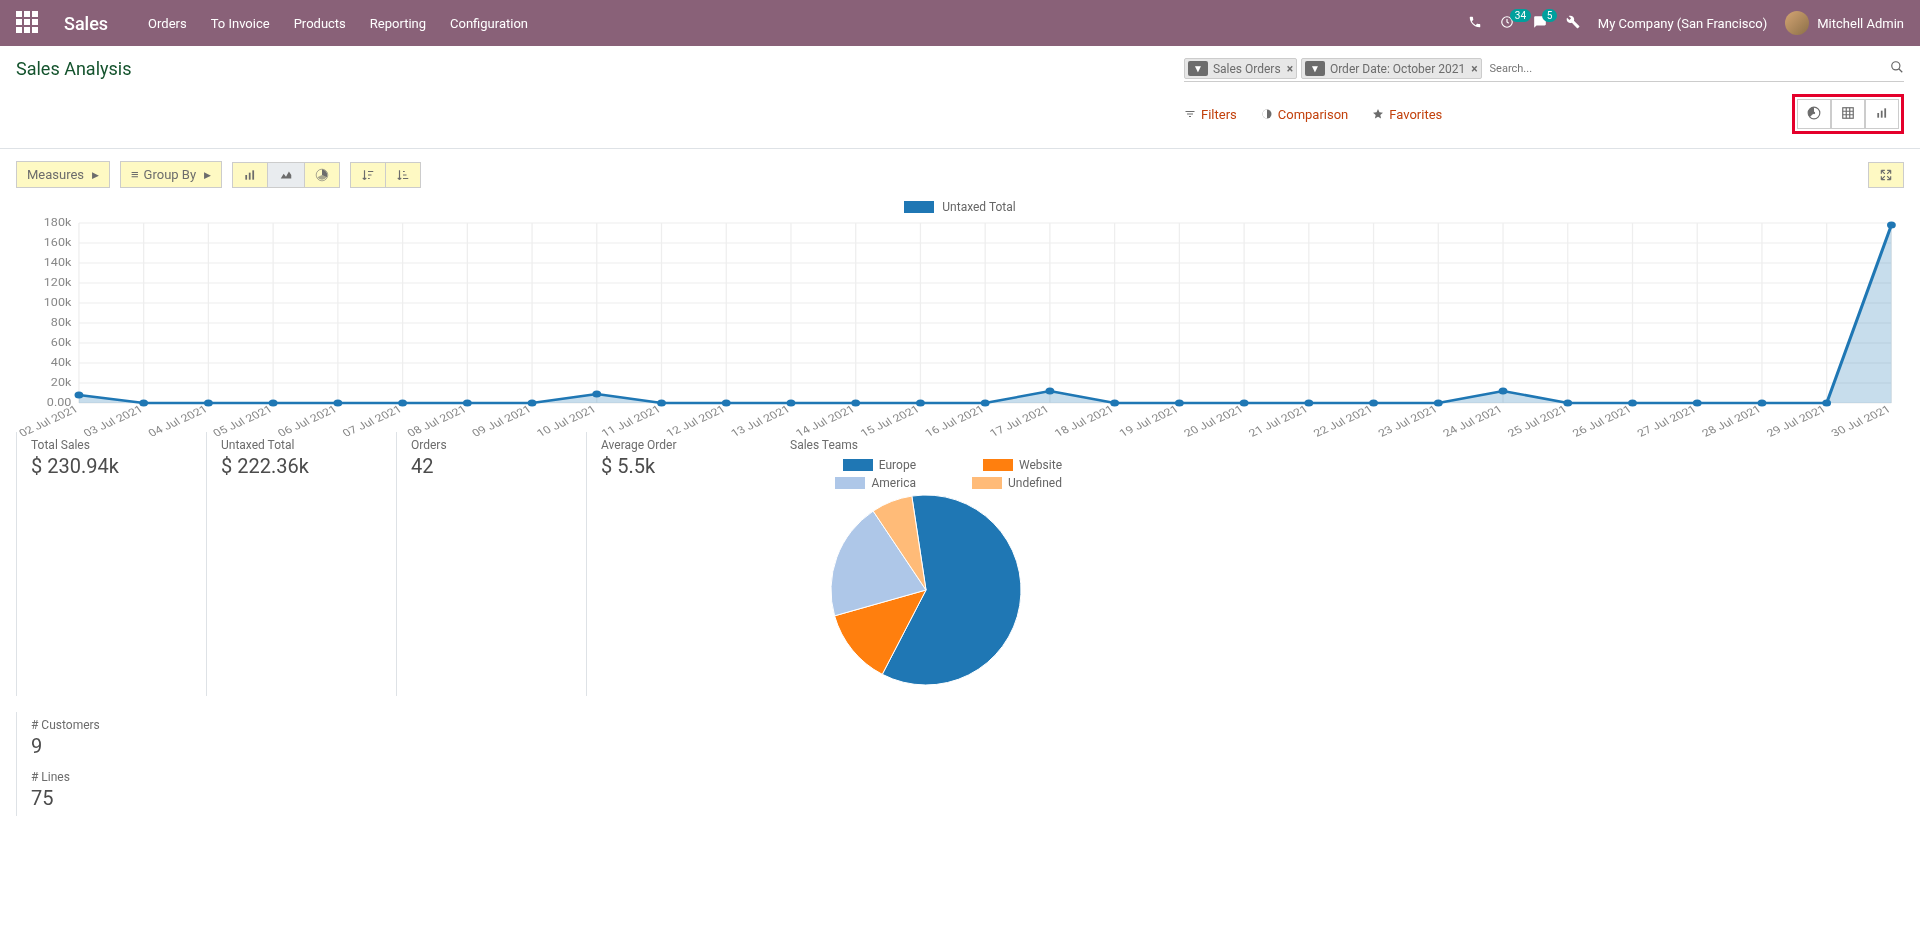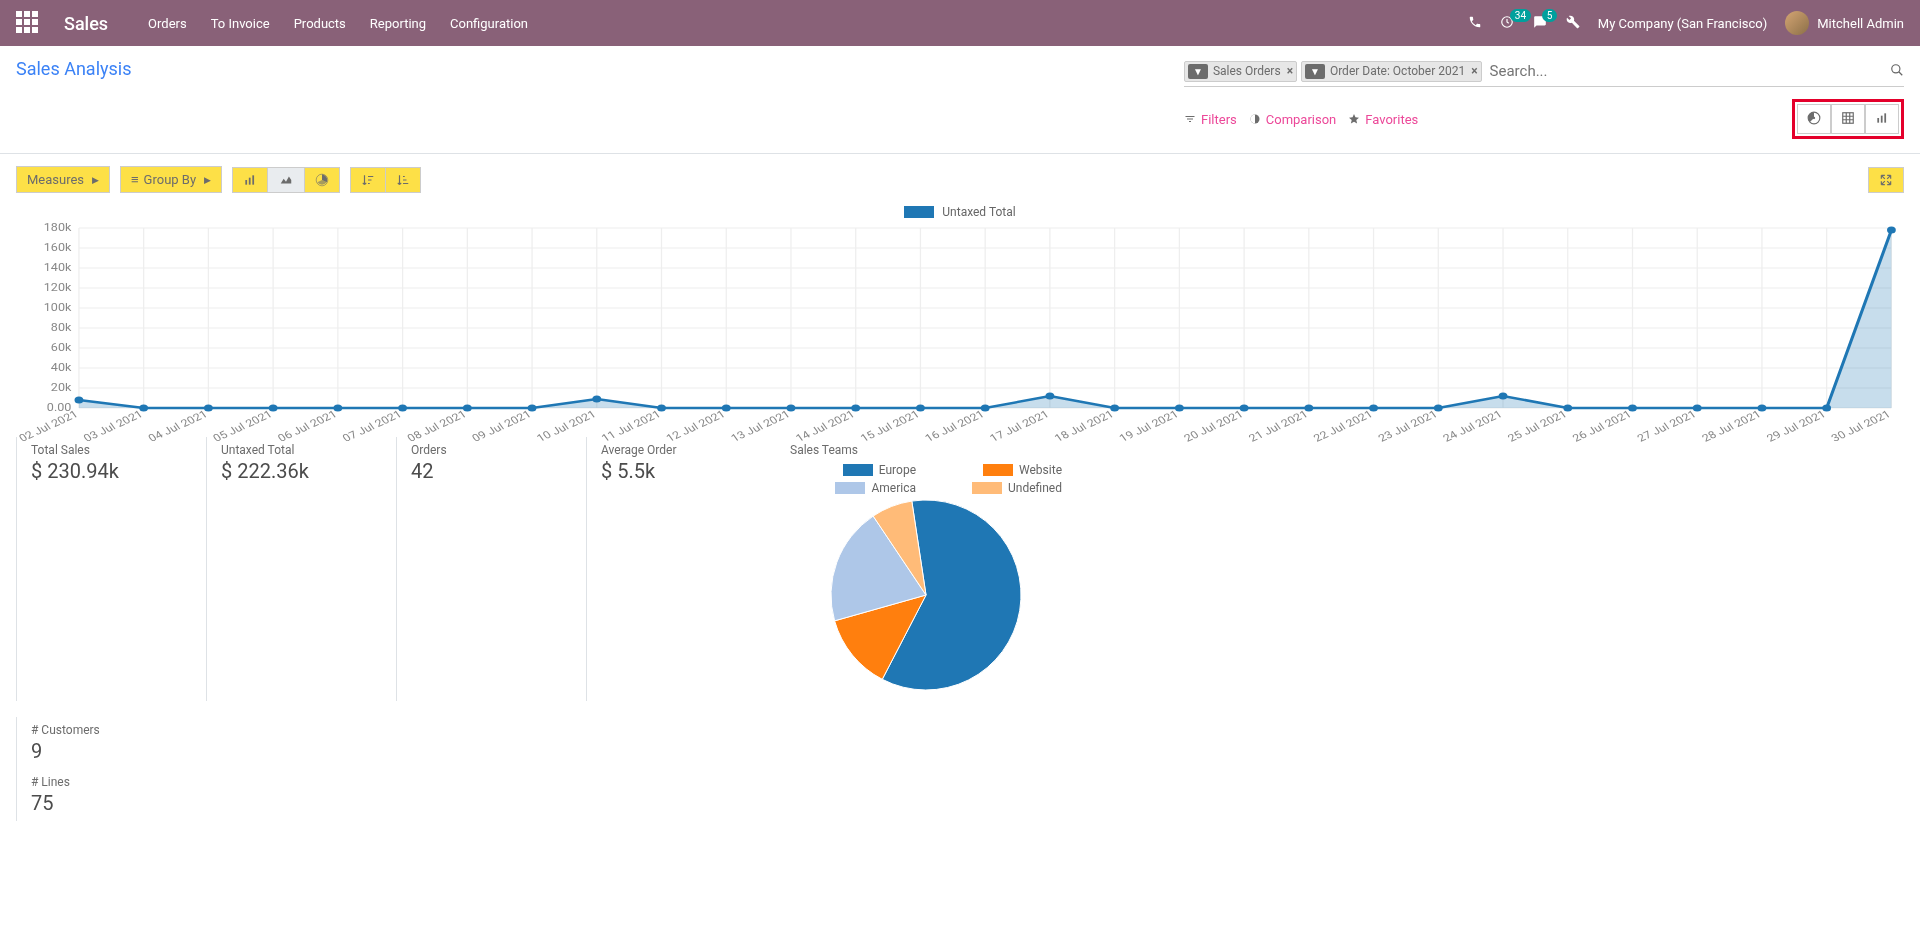--- a/index.html
+++ b/index.html
@@ -12,37 +12,37 @@
 .nav-menu a { color: #fff; text-decoration: none; font-size: 13px; cursor: pointer; }
 .top-right { margin-left: auto; display: flex; align-items: center; gap: 18px; }
 .top-right .icon-btn { cursor: pointer; color:#fff; position:relative; }
 .badge { background: #00a09d; color: #fff; font-size: 10px; padding: 1px 5px; border-radius: 8px; position: absolute; top:-6px; left:10px; }
 .badge.green { background: #00a09d; }
 .company { font-size: 13px; cursor:pointer; }
 .avatar { width: 24px; height: 24px; border-radius: 50%; background: linear-gradient(135deg,#d4a574,#8b6f47); display:inline-block; }
 .user-area { display:flex; align-items:center; gap:8px; cursor:pointer; }
 
 .subbar { display: flex; align-items: flex-start; padding: 12px 16px 0 16px; border-bottom: none; }
-.page-title { font-size: 18px; color: #3b82f6; font-weight: 400; }
+.page-title { font-size: 18px; color: #14532d; font-weight: 400; }
 .search-area { margin-left: auto; display:flex; flex-direction:column; align-items:flex-start; gap:8px; width: 720px; }
 .search-row { display:flex; align-items:center; width:100%; border-bottom:1px solid #ccc; padding-bottom:2px;}
 .filter-chip { background:#e7e7e7; color:#6c6c6c; font-size:12px; display:inline-flex; align-items:center; padding:2px 3px; margin-right:4px; border:1px solid #ccc; border-radius:2px;}
 .filter-chip .funnel { background:#6c6c6c; color:#fff; padding:2px 5px; margin-right:5px; border-radius:2px; font-size:10px;}
 .filter-chip .x { margin-left:6px; cursor:pointer; font-weight:bold; }
-.search-input { flex:1; border:none; outline:none; font-size:15px; padding:4px; background:transparent; }
+.search-input { flex:1; border:none; outline:none; font-size:11px; padding:4px; background:transparent; }
 .search-icon { color:#666; cursor:pointer; margin-left:6px; }
-.toolbar-row { display:flex; align-items:center; gap:12px; width:100%; padding-top:4px; padding-bottom:8px; color:#ec4899; }
+.toolbar-row { display:flex; align-items:center; gap:24px; width:100%; padding-top:4px; padding-bottom:8px; color:#c2410c; }
 .toolbar-row .tbtn { display:flex; align-items:center; gap:5px; cursor:pointer; font-size:13px; }
 .view-switch { margin-left:auto; display:flex; border:3px solid #e4002b; padding:2px; }
 .view-switch button { width:34px; height:30px; border:1px solid #ccc; background:#fff; cursor:pointer; color:#6c6c6c; }
 
 .hr { border-bottom:1px solid #dee2e6; margin-top:6px; }
 
 .controls-row { display:flex; gap:10px; padding:12px 16px; align-items:center; }
-.ctrl-btn { border:1px solid #ccc; background:#fde047; padding:5px 10px; font-size:13px; color:#6c6c6c; cursor:pointer; display:flex; align-items:center; gap:5px; }
+.ctrl-btn { border:1px solid #ccc; background:#fef9c3; padding:5px 10px; font-size:13px; color:#6c6c6c; cursor:pointer; display:flex; align-items:center; gap:5px; }
 .ctrl-group { display:flex; }
 .ctrl-group .ctrl-btn { border-radius:0; }
 .ctrl-group .ctrl-btn:not(:first-child){ border-left:none; }
 .ctrl-btn.active { background:#e9ecef; }
 .expand-btn { margin-left:auto; }
 
 .chart-area { padding: 0 16px; }
 .legend-top { display:flex; justify-content:center; align-items:center; gap:8px; font-size:12px; color:#666; margin-bottom:4px; }
 .swatch { width:30px; height:12px; display:inline-block; }
 .line-chart { position:relative; height:210px; }

